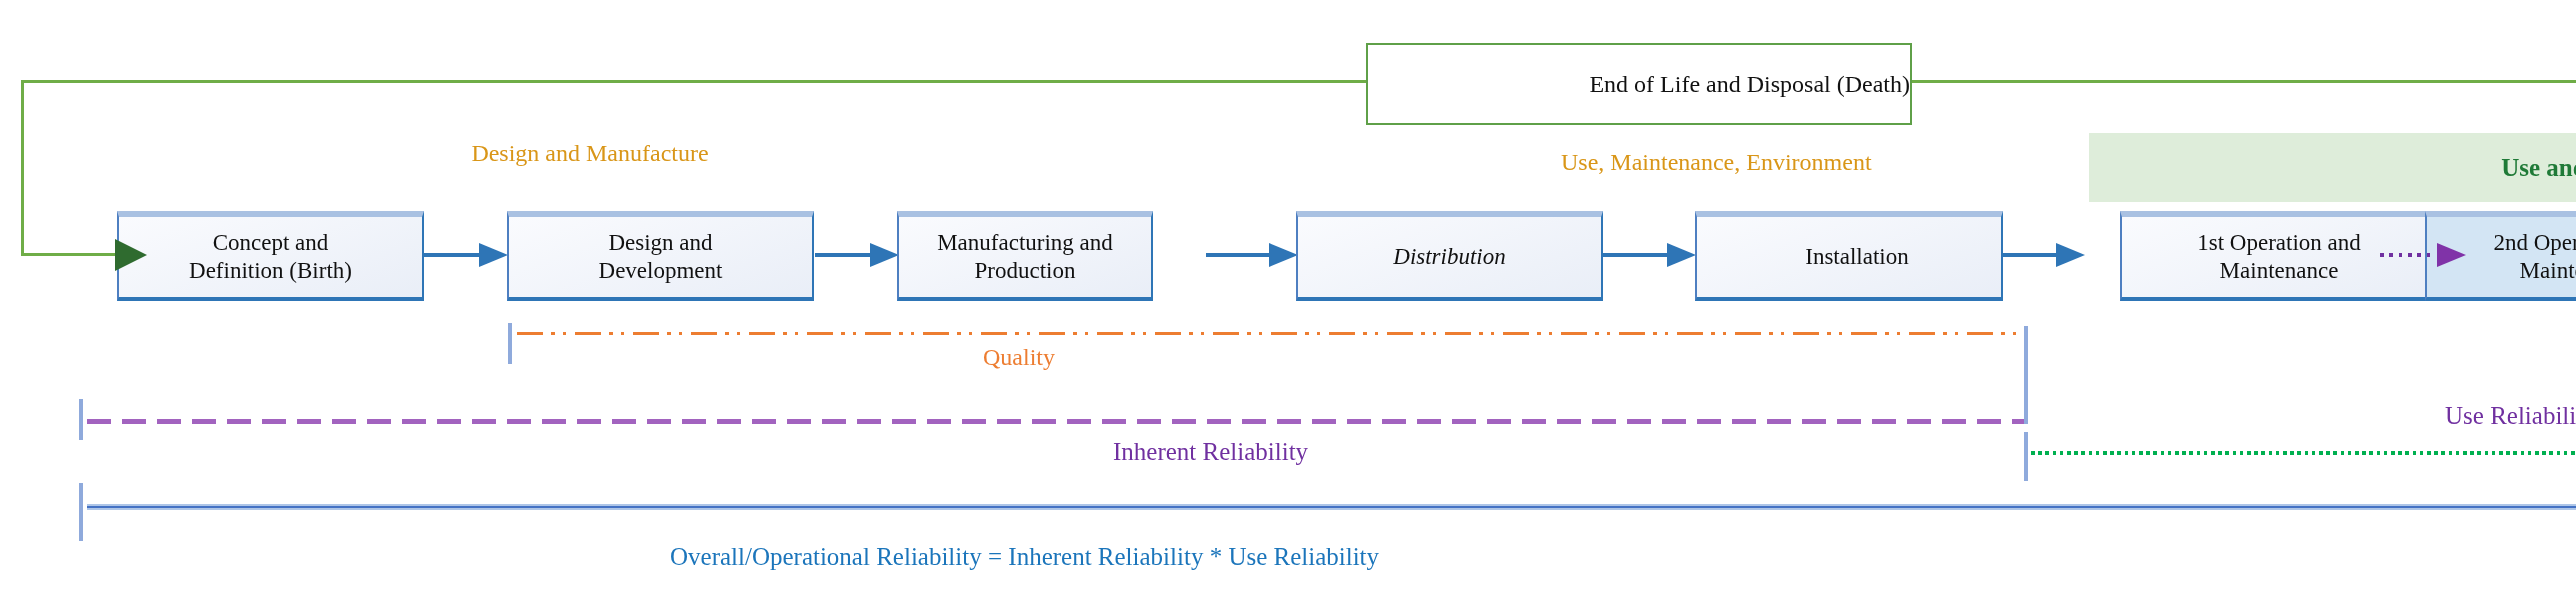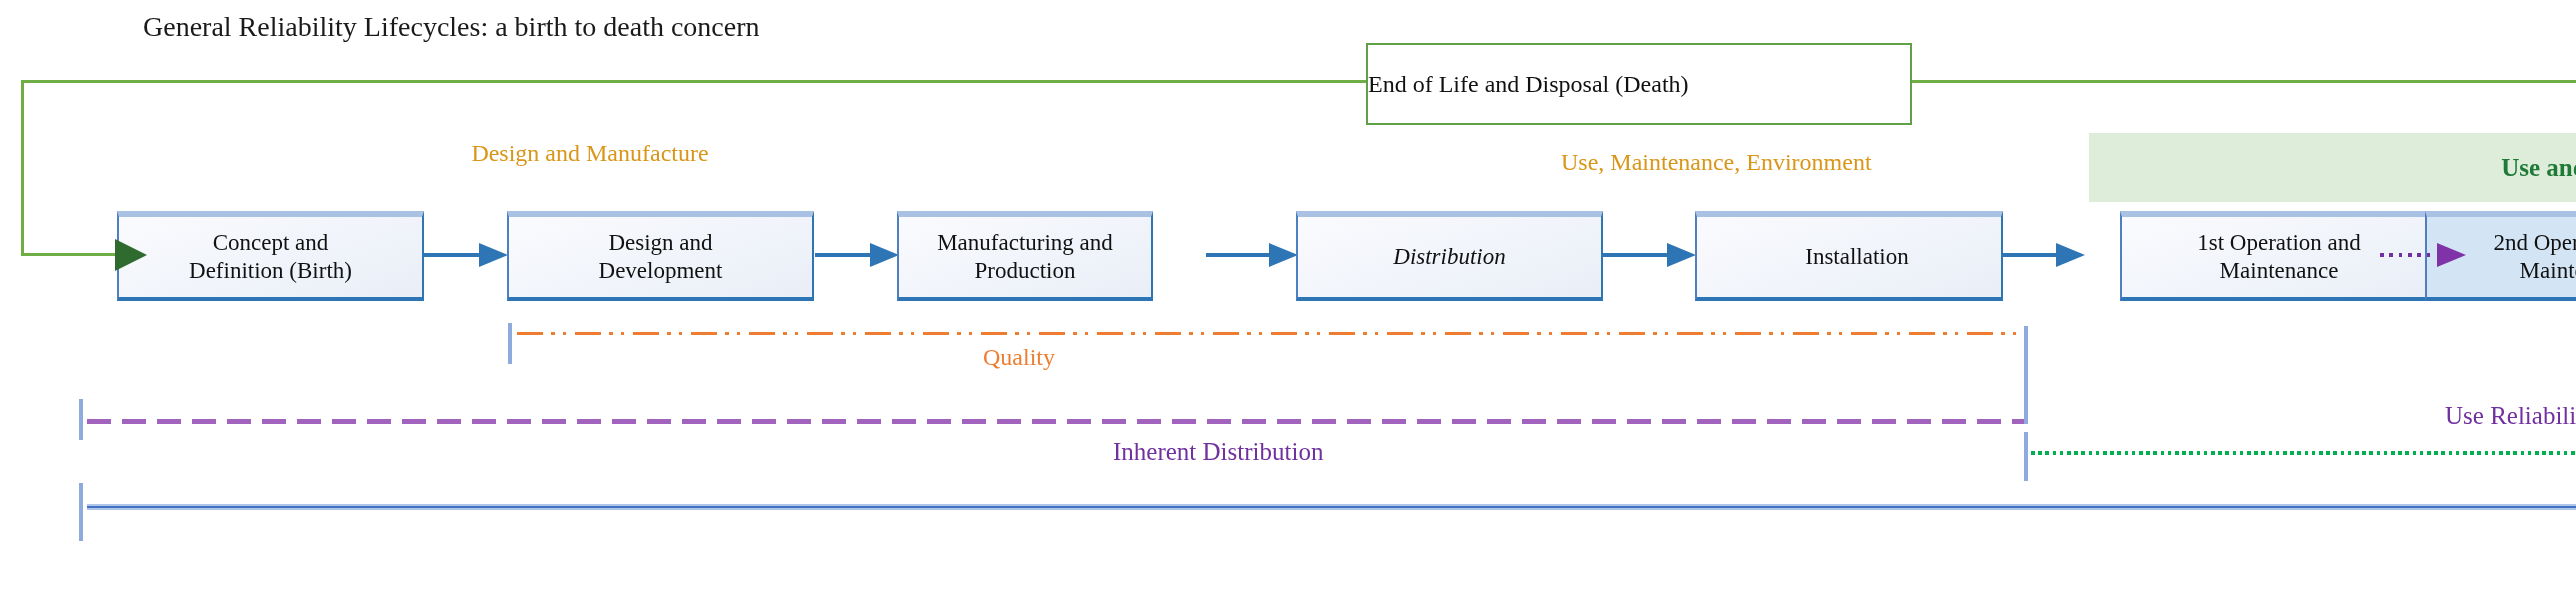--- a/index.html
+++ b/index.html
@@ -22,21 +22,21 @@
   .loop-entry{left:21px;top:253px;width:98px;height:3.1px;}
   .loop-arrowhead{
     position:absolute;left:115px;top:239px;width:0;height:0;z-index:6;
     border-top:16px solid transparent;border-bottom:16px solid transparent;
     border-left:32px solid #2F6B2F;
   }
   
   .eol-box{
     position:absolute;left:1366px;top:43px;width:546px;height:82px;
     background:#ffffff;border:2.1px solid #5FA048;z-index:5;
-    display:flex;align-items:center;justify-content:flex-start;
+    display:flex;align-items:center;justify-content:flex-end;
     font-size:24px;color:#111;box-sizing:border-box;white-space:nowrap;
   }
   
   .phase-label{
     position:absolute;font-size:24px;color:#D99618;white-space:nowrap;
   }
   .label-dm{left:420px;top:140px;width:340px;text-align:center;}
   .label-ume{left:1561px;top:149px;width:428px;}
   .banner{
     position:absolute;left:2089px;top:133px;width:980px;height:69px;
@@ -98,21 +98,20 @@
   .label-quality{left:983px;top:344px;font-size:24px;color:#ED7D31;}
   .label-inherent{left:1113px;top:438px;font-size:25px;color:#7030A0;}
   .label-use{left:2445px;top:402px;font-size:25px;color:#7030A0;}
   .label-overall{left:670px;top:543px;font-size:25px;color:#1B75BB;}
 </style>
 </head>
 <body>
 
 <div id="canvas">
 
-  <div class="title">General Reliability Lifecycles: a birth to death concern</div>
 
   <div class="loop-seg loop-top"></div>
   <div class="loop-seg loop-left"></div>
 
   <div class="loop-seg loop-entry"></div>
 
   <div class="loop-arrowhead"></div>
 
   <div class="eol-box">
     <span>End of Life and Disposal (Death)</span>
@@ -163,25 +162,26 @@
       <div class="head"></div>
     </div>
 
   <div class="tick" style="left:508px;top:323px;height:41px;"></div>
   <div class="line-quality"></div>
   <div class="tick" style="left:2024px;top:326px;height:98px;"></div>
   <div class="ann-label label-quality">Quality</div>
 
   <div class="tick" style="left:79px;top:399px;height:41px;"></div>
   <div class="line-inherent"></div>
-  <div class="ann-label label-inherent">Inherent Distribution</div>
+  <div class="ann-label label-inherent">Inherent Reliability</div>
 
   <div class="tick" style="left:2024px;top:432px;height:49px;"></div>
   <div class="line-use"></div>
 
   <div class="ann-label label-use">Use Reliability</div>
 
   <div class="tick" style="left:79px;top:483px;height:58px;"></div>
   <div class="line-overall"></div>
 
+  <div class="ann-label label-overall">Overall/Operational Reliability = Inherent Reliability * Use Reliability</div>
 
 </div>
 
 
 </body></html>

